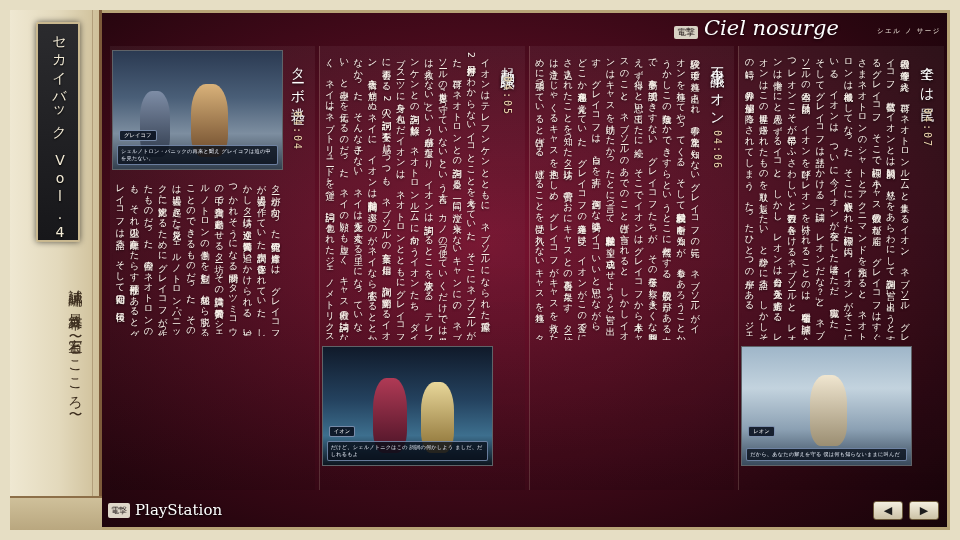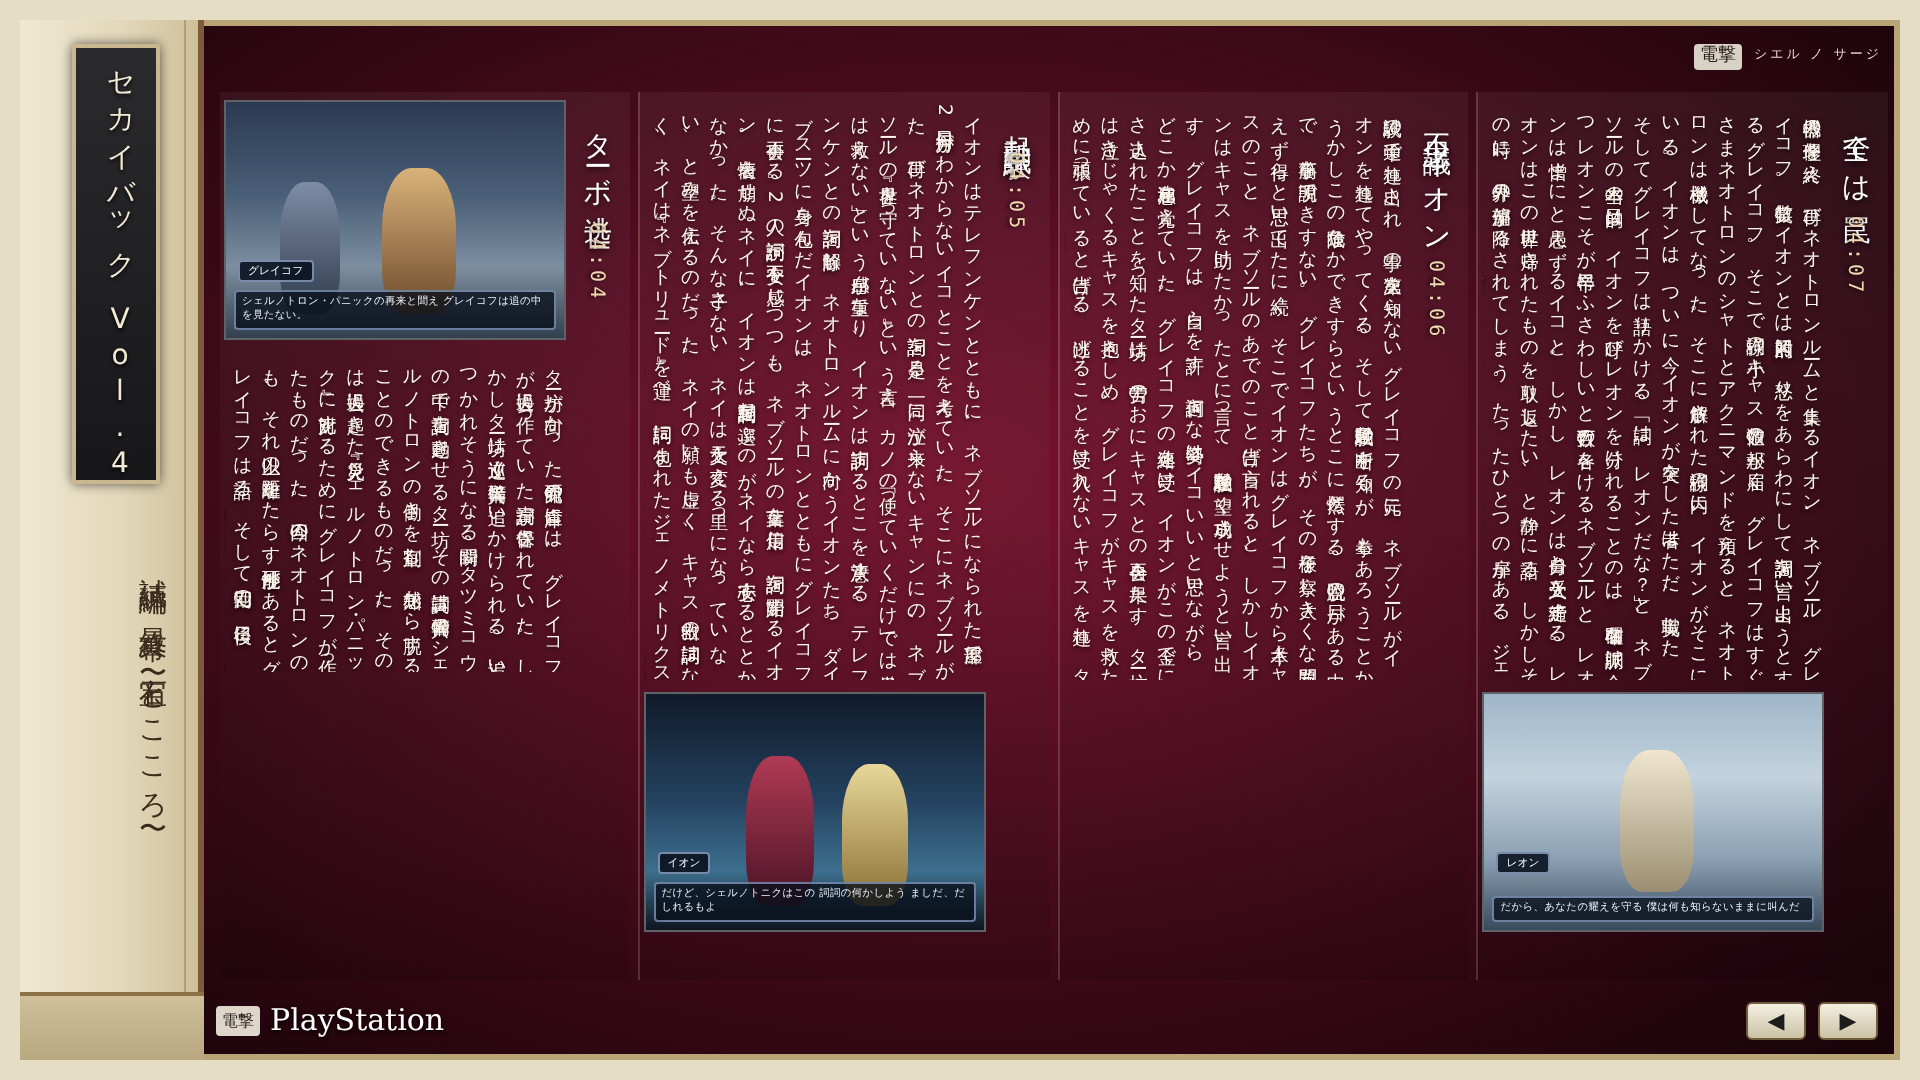--- a/index.html
+++ b/index.html
@@ -83,20 +83,21 @@
     padding: 2px 3px; border-radius: 2px; letter-spacing: 0;
   }
   .brand-title {
     font-family: "DejaVu Serif", serif;
     font-size: 21px; font-style: italic; line-height: 1;
     color: #ffffff; text-shadow: 0 1px 3px rgba(0,0,0,.7);
   }
   .brand-sub {
     font-size: 6.5px; letter-spacing: 1.5px; color: #e3d9cf;
     margin-bottom: 3px;
+    margin-left: 32px;
   }
   
   .bottom-bar {
     position: absolute; left: 104px; right: 13px; bottom: 13px; height: 34px;
     display: flex; align-items: center; justify-content: space-between;
     padding: 0 8px 0 4px;
   }
   .ps-logo { display: flex; align-items: center; gap: 5px; }
   .ps-mark {
     font-size: 8px; background: #ded7c9; color: #241c1c;
@@ -227,20 +228,21 @@
     <div class="ribbon">
       <div class="ribbon-text">セカイバック Vol.4</div>
     </div>
     <div class="strip-sub">試練編 最終幕 〜宝石とこころ〜</div>
   </div>
   <div class="strip-notch"></div>
 
   <div class="top-bar">
     <div class="brand">
       <span class="brand-mark">電撃</span>
+      <span class="brand-title">Ciel nosurge</span>
       <span class="brand-sub">シエル ノ サージ</span>
     </div>
   </div>
 
   <div class="columns">
 
     <div class="col">
       <div class="col-head">
         <div class="col-title">全ては罠</div>
         <div class="col-num">04:07</div>

